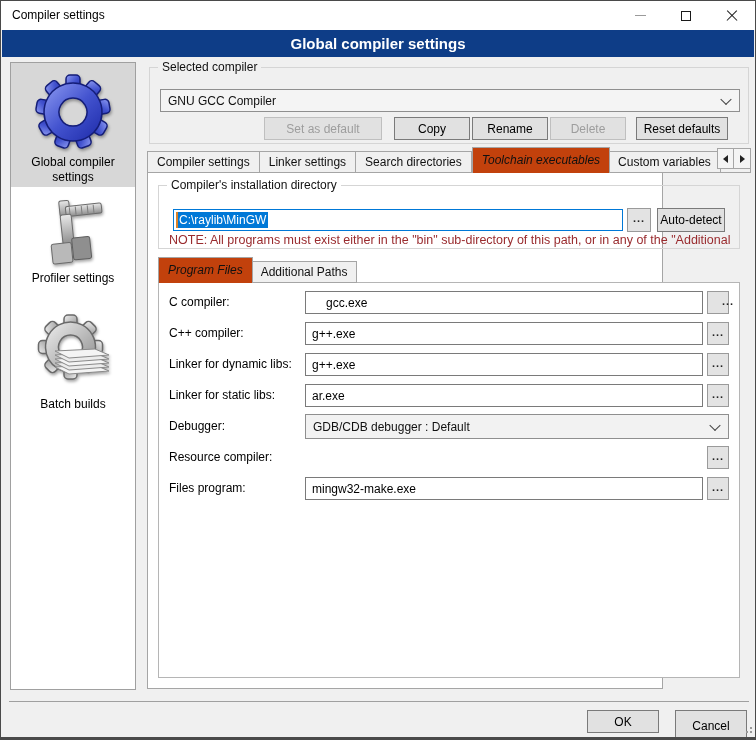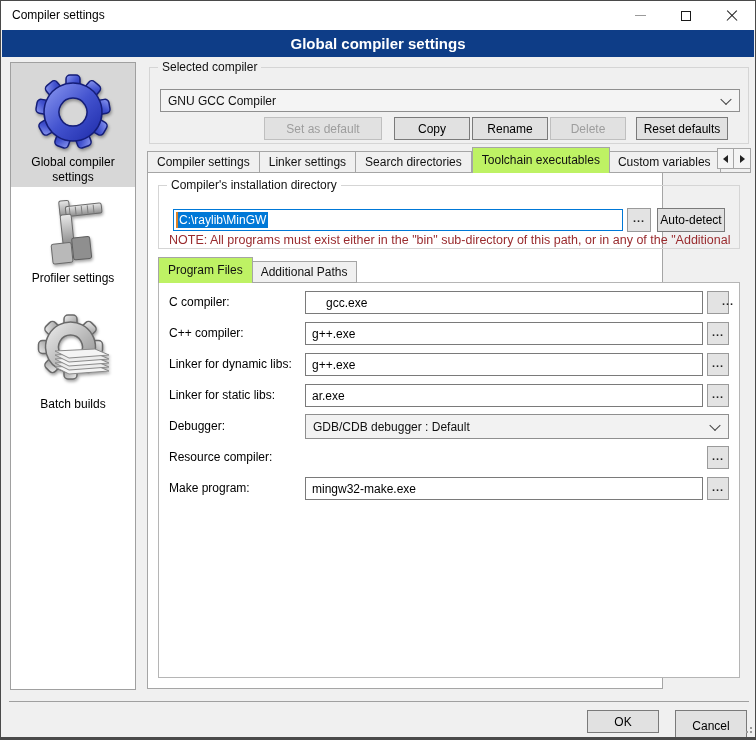--- a/index.html
+++ b/index.html
@@ -62,21 +62,21 @@
   #btn-copy      { left:244px; top:49px; width:76px;  height:23px; border-color:#7a7a7a; }
   #btn-rename    { left:322px; top:49px; width:76px;  height:23px; border-color:#7a7a7a; }
   #btn-delete    { left:400px; top:49px; width:76px;  height:23px; }
   #btn-reset     { left:486px; top:49px; width:92px;  height:23px; border-color:#7a7a7a; }
 
   
   .tabbar { position:absolute; left:146px; top:146px; width:604px; height:26px; display:flex; align-items:flex-end; }
   .tab { height:22px; line-height:20px; padding:0 9px; border:1px solid #a5a5a5; border-left-width:0;
       background:#f0f0f0; white-space:nowrap; position:relative; }
   .tab:first-child { border-left-width:1px; }
-  .tab.active { height:26px; line-height:24px; background:#bef264; border-left-width:1px; border-bottom:none; z-index:3; margin-right:-1px; }
+  .tab.active { height:26px; line-height:24px; background:#c2410c; border-left-width:1px; border-bottom:none; z-index:3; margin-right:-1px;font-style:italic; }
   .tab.tab-clip { max-width:40px; overflow:hidden; padding-right:0; }
   .tab-arrows { position:absolute; right:0; bottom:4px; display:flex; z-index:4; }
   .tab-arrow { width:17px; height:21px; background:#f4f4f4; border:1px solid #a5a5a5;
       display:flex; align-items:center; justify-content:center; }
   .tab-arrow + .tab-arrow { border-left:none; }
   .tri-left  { width:0; height:0; border-top:4px solid transparent; border-bottom:4px solid transparent; border-right:5px solid #222; }
   .tri-right { width:0; height:0; border-top:4px solid transparent; border-bottom:4px solid transparent; border-left:5px solid #222; }
 
   .tabpanel { position:absolute; left:146px; top:171px; width:516px; height:517px;
       background:#fff; border:1px solid #a5a5a5; z-index:2; }
@@ -300,21 +300,21 @@
 
       <span class="field-label row4l">Debugger:</span>
       <div id="debugger-combo" class="combobox row4">
         <span>GDB/CDB debugger : Default</span>
         <span class="chev"></span>
       </div>
 
       <span class="field-label row5l">Resource compiler:</span>
       <div class="dots-btn field-dots row5">...</div>
 
-      <span class="field-label row6l">Make program:</span>
+      <span class="field-label row6l">Files program:</span>
       <input class="field-input row6" readonly="" value="mingw32-make.exe" style="">
       <div class="dots-btn field-dots row6">...</div>
     </div>
   </div>
 
   <div class="footer-divider"></div>
   <div id="btn-ok" class="btn">OK</div>
   <div id="btn-cancel" class="btn">Cancel</div>
   <div class="resize-grip">
       <i></i>

